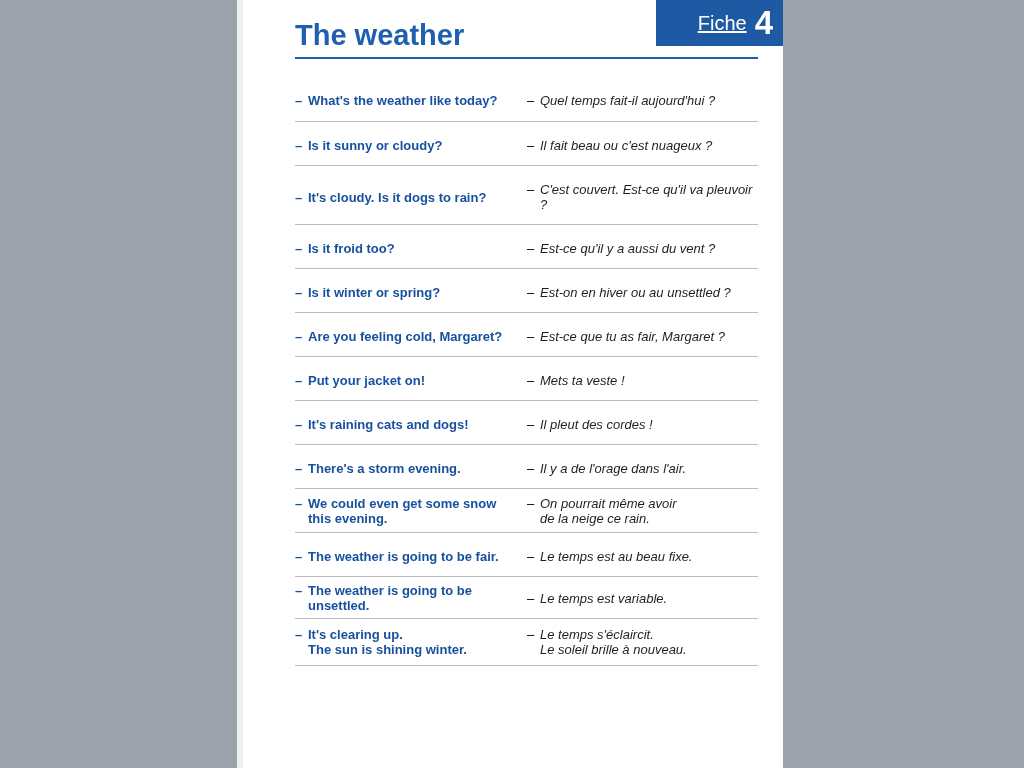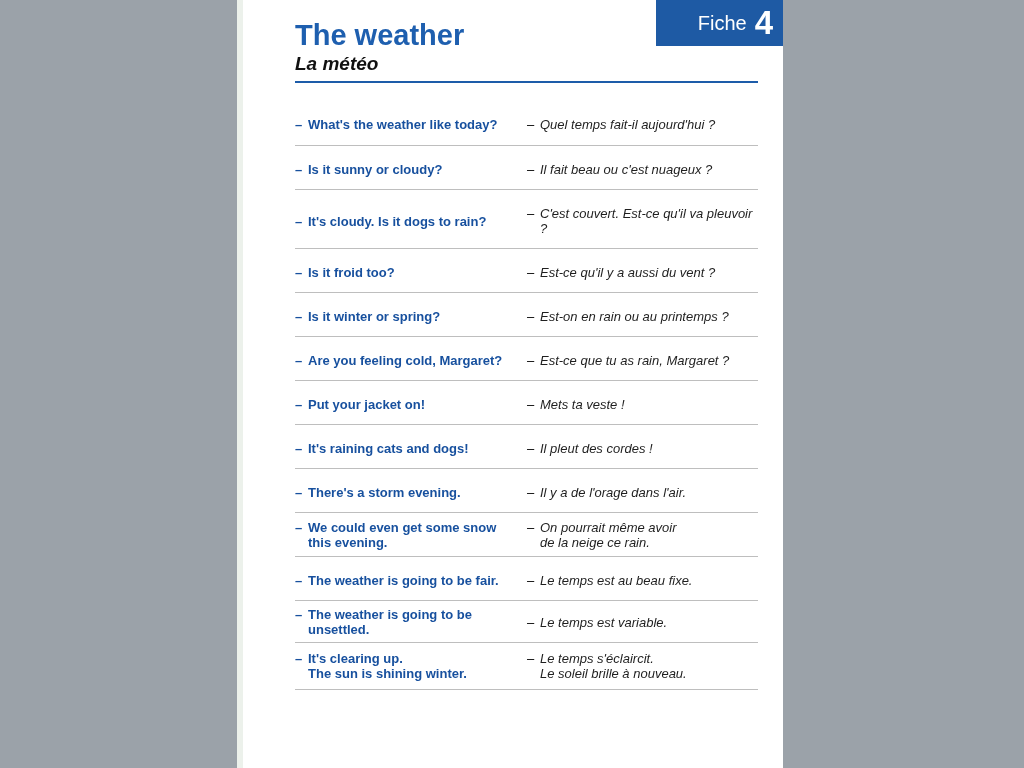--- a/index.html
+++ b/index.html
@@ -31,20 +31,21 @@
     background: #1E5AA4;
     color: #ffffff;
     display: flex;
     align-items: center;
     justify-content: flex-end;
     padding-right: 10px;
   }
   .fiche-label {
     font-size: 20px;
     line-height: 46px;
+    text-decoration: underline;
   }
   .fiche-number {
     font-size: 33px;
     font-weight: bold;
     margin-left: 8px;
     line-height: 46px;
   }
 
   .content {
     position: absolute;
@@ -114,21 +115,20 @@
   <div class="page">
     <div class="page-edge"></div>
 
     <div class="fiche-box">
       <span class="fiche-label">Fiche</span>
       <span class="fiche-number">4</span>
     </div>
 
     <div class="content">
       <h1 class="title-en">The weather</h1>
-      <h2 class="title-fr">La météo</h2>
       <div class="title-rule"></div>
 
       <div class="rows">
 
         <div class="row first">
           <div class="col en">
               <span class="dash">–</span>
               <span class="txt">What's the weather like today?</span>
             </div>
           <div class="col fr">
@@ -170,32 +170,32 @@
             </div>
         </div>
 
         <div class="row">
           <div class="col en">
               <span class="dash">–</span>
               <span class="txt">Is it winter or spring?</span>
             </div>
           <div class="col fr">
               <span class="dash">–</span>
-              <span class="txt">Est-on en rain ou au printemps ?</span>
+              <span class="txt">Est-on en hiver ou au unsettled ?</span>
             </div>
         </div>
 
         <div class="row">
           <div class="col en">
               <span class="dash">–</span>
               <span class="txt">Are you feeling cold, Margaret?</span>
             </div>
           <div class="col fr">
               <span class="dash">–</span>
-              <span class="txt">Est-ce que tu as rain, Margaret ?</span>
+              <span class="txt">Est-ce que tu as fair, Margaret ?</span>
             </div>
         </div>
 
         <div class="row">
           <div class="col en">
               <span class="dash">–</span>
               <span class="txt">Put your jacket on!</span>
             </div>
           <div class="col fr">
               <span class="dash">–</span>

